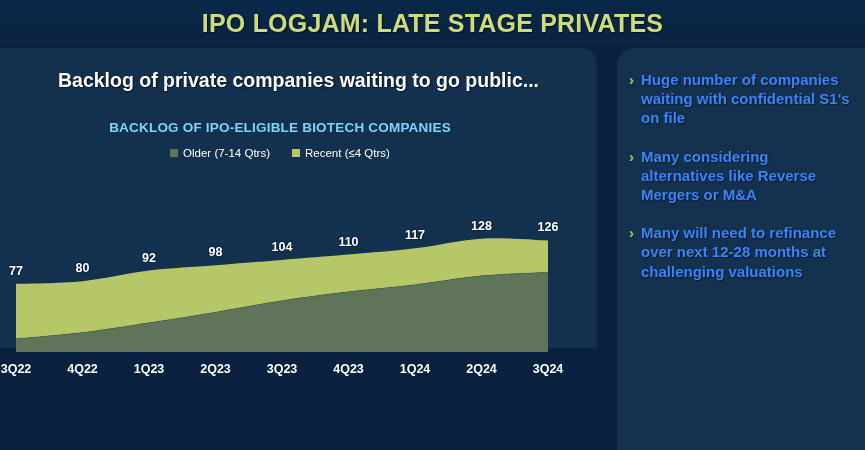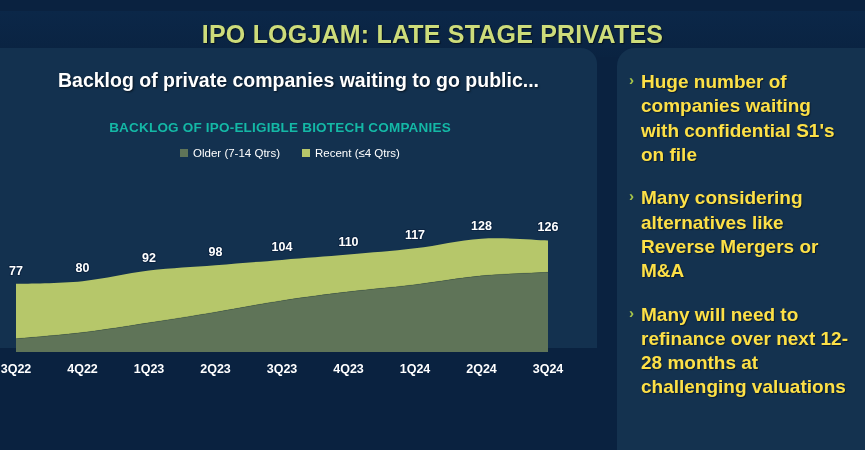--- a/index.html
+++ b/index.html
@@ -12,21 +12,21 @@
 
   body {
     background: #0a2240;
     font-family: "Liberation Sans", sans-serif;
     position: relative;
   }
 
   
   #title-bar {
     position: absolute;
-    left: 0; top: 11px;
+    left: 0; top: 0;
     width: 865px;
     height: 46px;
     display: flex;
     align-items: center;
     justify-content: center;
     background: linear-gradient(180deg, #0b2748 0%, #0a2341 100%);
   }
   #title-text {
     font-size: 25px;
     font-weight: bold;
@@ -59,27 +59,27 @@
   }
 
   #chart-title {
     position: absolute;
     left: 0; top: 72px;
     width: 560px;
     text-align: center;
     font-size: 13.5px;
     font-weight: bold;
     letter-spacing: 0.2px;
-    color: #14b8a6;
+    color: #7dd3fc;
     white-space: nowrap;
   }
 
   #legend {
     position: absolute;
-    left: 10px; top: 99px;
+    left: 0; top: 99px;
     width: 560px;
     display: flex;
     justify-content: center;
     gap: 22px;
     align-items: center;
   }
   .legend-item {
     display: flex;
     align-items: center;
     gap: 5px;
@@ -143,22 +143,22 @@
     margin-bottom: 19px;
   }
   .bullet-marker {
     color: #a8c64a;
     font-size: 15px;
     font-weight: bold;
     line-height: 1.28;
     flex: 0 0 auto;
   }
   .bullet-text {
-    color: #fde047;
-    font-size: 19px;
+    color: #3b82f6;
+    font-size: 15px;
     font-weight: bold;
     line-height: 1.28;
     text-shadow: 1px 1px 1px rgba(0,0,0,0.45);
   }
 </style>
 </head>
 <body>
 
 <div id="title-bar">
   <div id="title-text">IPO LOGJAM: LATE STAGE PRIVATES</div>

